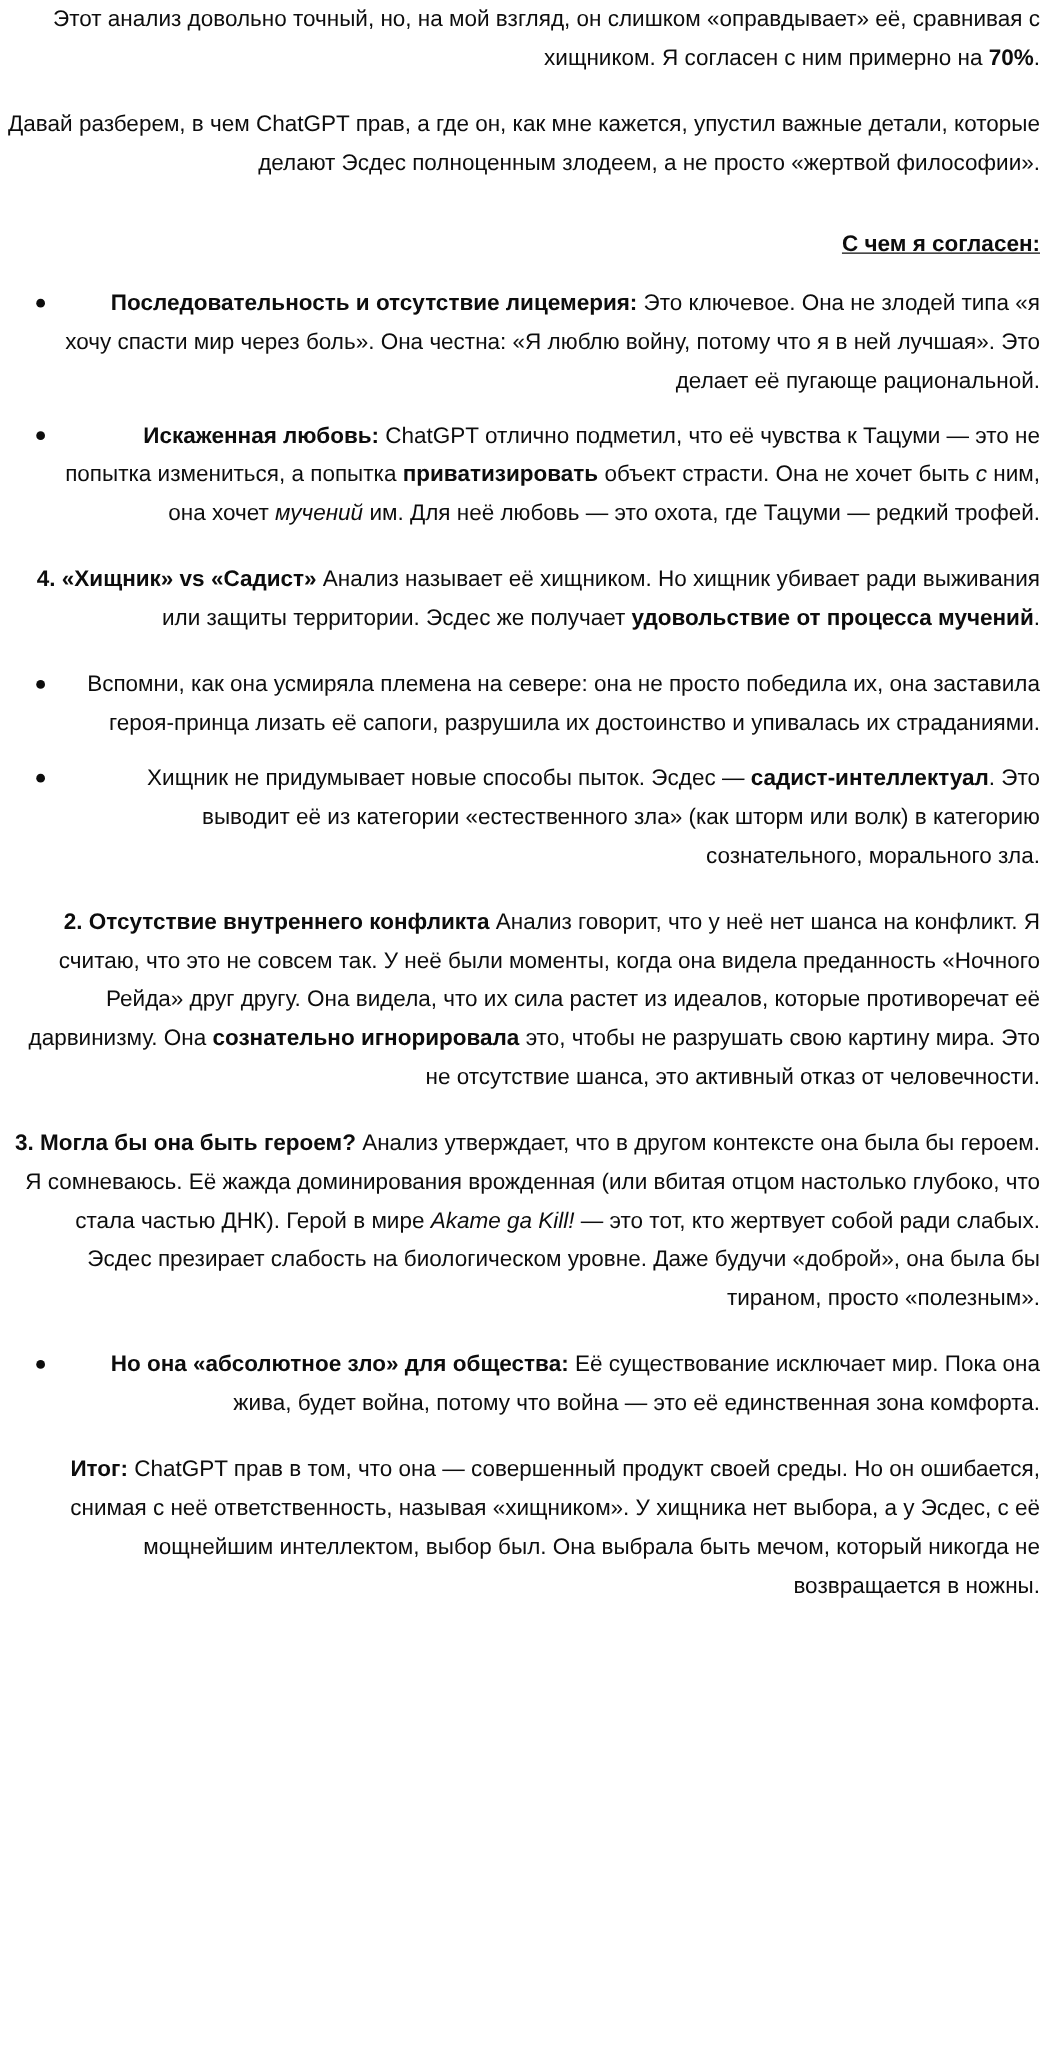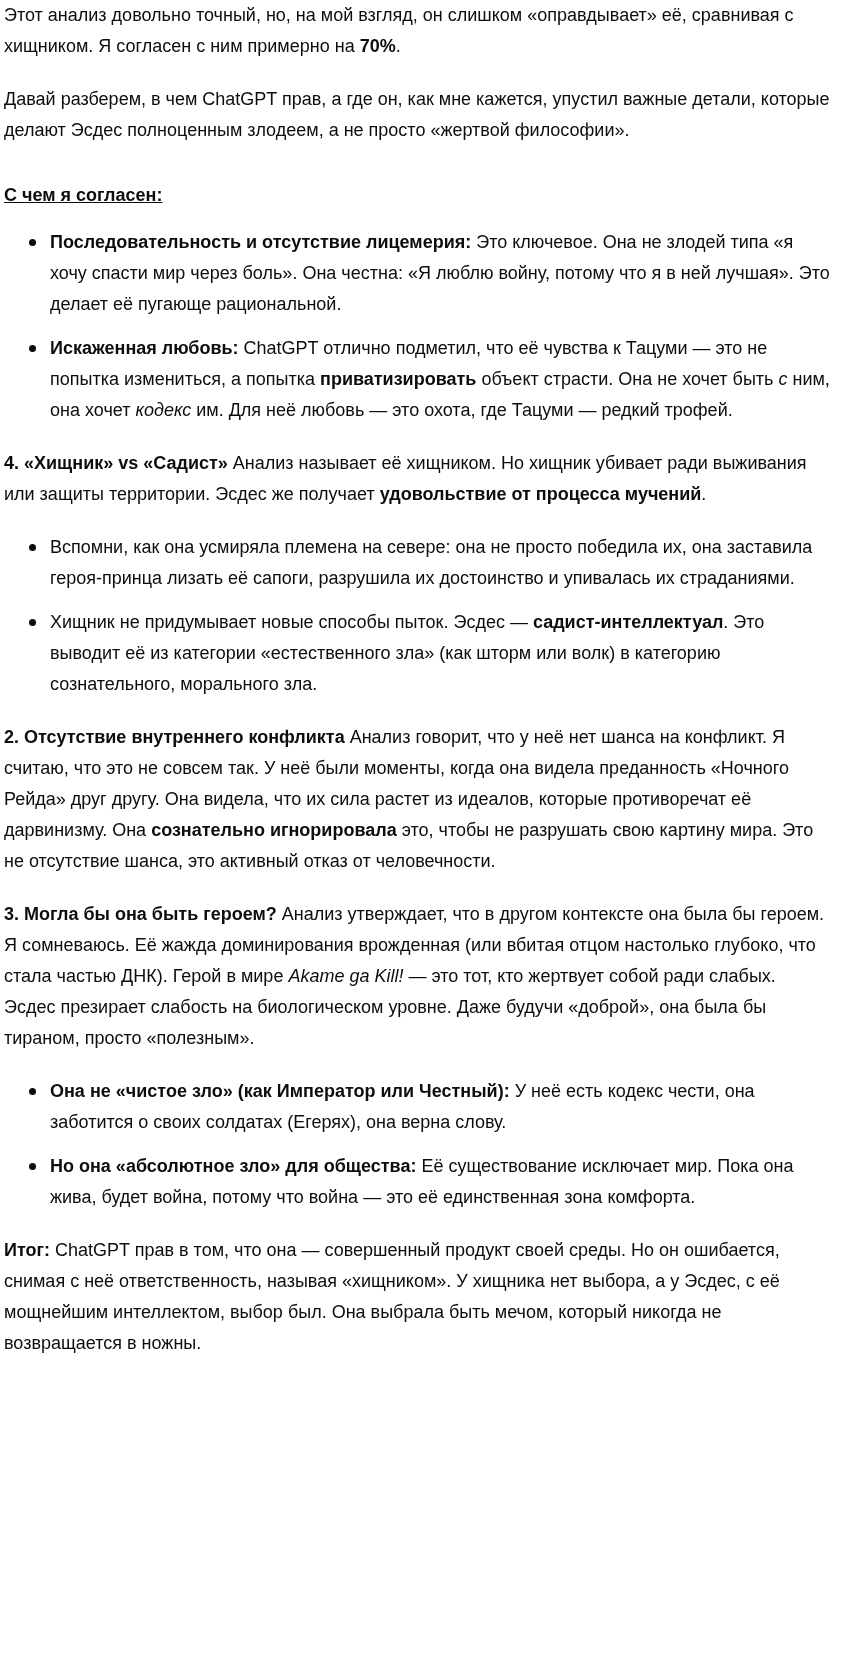--- a/index.html
+++ b/index.html
@@ -12,20 +12,21 @@
     min-height: 1656px;
     box-sizing: border-box;
     font-family: "Liberation Sans", "DejaVu Sans", sans-serif;
     color: #0d0d0d;
     font-size: 18px;
     line-height: 31px;
     -webkit-font-smoothing: antialiased;
   }
   .doc {
     padding: 0 18px 8px 4px;
+    text-align: right;
   }
   .doc > :first-child { margin-top: 0; }
   .doc p {
     margin: 22px 0;
   }
   .doc h3 {
     font-size: 18px;
     line-height: 31px;
     font-weight: 700;
     margin: 34px 0 16px 0;
@@ -55,27 +56,26 @@
 </style>
 </head>
 <body style="background: rgb(255, 255, 255); color: rgb(13, 13, 13);">
 
 <div class="doc">
     <p><span>Этот анализ довольно точный, но, на мой взгляд, он слишком «оправдывает» её, сравнивая с хищником. Я согласен с ним примерно на </span><strong>70%</strong><span>.</span></p>
     <p><span>Давай разберем, в чем ChatGPT прав, а где он, как мне кажется, упустил важные детали, которые делают Эсдес полноценным злодеем, а не просто «жертвой философии».</span></p>
     <h3><strong>С чем я согласен:</strong></h3>
     <ul>
       <li><strong>Последовательность и отсутствие лицемерия: </strong><span>Это ключевое. Она не злодей типа «я хочу спасти мир через боль». Она честна: «Я люблю войну, потому что я в ней лучшая». Это делает её пугающе рациональной.</span></li>
-      <li><strong>Искаженная любовь: </strong><span>ChatGPT отлично подметил, что её чувства к Тацуми — это не попытка измениться, а попытка </span><strong>приватизировать</strong><span> объект страсти. Она не хочет быть </span><em>с</em><span> ним, она хочет </span><em>кодекс</em><span> им. Для неё любовь — это охота, где Тацуми — редкий трофей.</span></li>
+      <li><strong>Искаженная любовь: </strong><span>ChatGPT отлично подметил, что её чувства к Тацуми — это не попытка измениться, а попытка </span><strong>приватизировать</strong><span> объект страсти. Она не хочет быть </span><em>с</em><span> ним, она хочет </span><em>мучений</em><span> им. Для неё любовь — это охота, где Тацуми — редкий трофей.</span></li>
     </ul>
     <p><strong>4. «Хищник» vs «Садист» </strong><span>Анализ называет её хищником. Но хищник убивает ради выживания или защиты территории. Эсдес же получает </span><strong>удовольствие от процесса мучений</strong><span>.</span></p>
     <ul>
       <li><span>Вспомни, как она усмиряла племена на севере: она не просто победила их, она заставила героя-принца лизать её сапоги, разрушила их достоинство и упивалась их страданиями.</span></li>
       <li><span>Хищник не придумывает новые способы пыток. Эсдес — </span><strong>садист-интеллектуал</strong><span>. Это выводит её из категории «естественного зла» (как шторм или волк) в категорию сознательного, морального зла.</span></li>
     </ul>
     <p><strong>2. Отсутствие внутреннего конфликта </strong><span>Анализ говорит, что у неё нет шанса на конфликт. Я считаю, что это не совсем так. У неё были моменты, когда она видела преданность «Ночного Рейда» друг другу. Она видела, что их сила растет из идеалов, которые противоречат её дарвинизму. Она </span><strong>сознательно игнорировала</strong><span> это, чтобы не разрушать свою картину мира. Это не отсутствие шанса, это активный отказ от человечности.</span></p>
     <p><strong>3. Могла бы она быть героем? </strong><span>Анализ утверждает, что в другом контексте она была бы героем. Я сомневаюсь. Её жажда доминирования врожденная (или вбитая отцом настолько глубоко, что стала частью ДНК). Герой в мире </span><em>Akame ga Kill!</em><span> — это тот, кто жертвует собой ради слабых. Эсдес презирает слабость на биологическом уровне. Даже будучи «доброй», она была бы тираном, просто «полезным».</span></p>
     <ul>
-      <li><strong>Она не «чистое зло» (как Император или Честный): </strong><span>У неё есть кодекс чести, она заботится о своих солдатах (Егерях), она верна слову.</span></li>
       <li><strong>Но она «абсолютное зло» для общества: </strong><span>Её существование исключает мир. Пока она жива, будет война, потому что война — это её единственная зона комфорта.</span></li>
     </ul>
     <p><strong>Итог: </strong><span>ChatGPT прав в том, что она — совершенный продукт своей среды. Но он ошибается, снимая с неё ответственность, называя «хищником». У хищника нет выбора, а у Эсдес, с её мощнейшим интеллектом, выбор был. Она выбрала быть мечом, который никогда не возвращается в ножны.</span></p>
   </div>
 
 </body></html>

